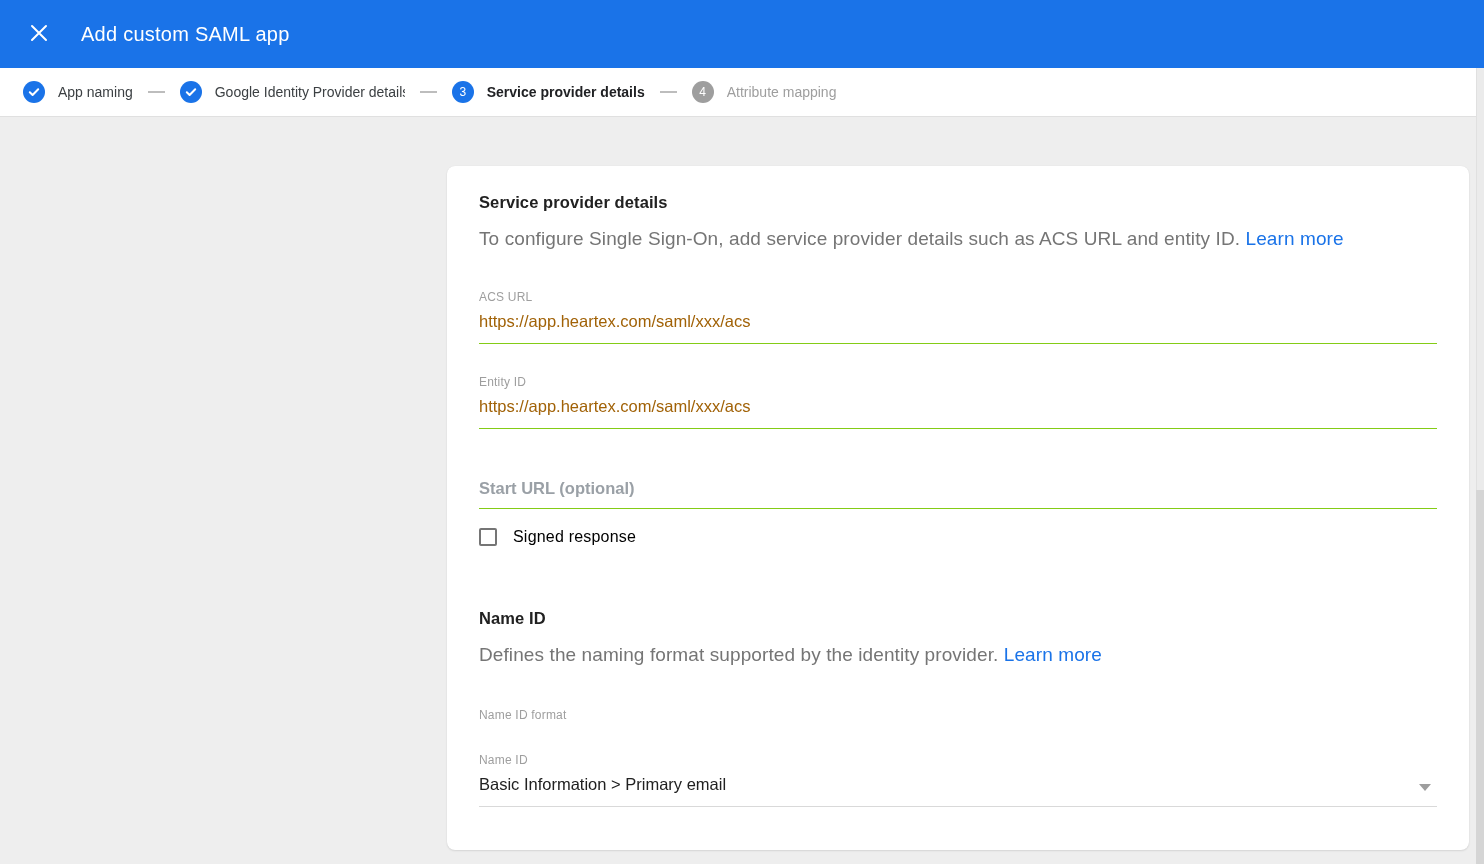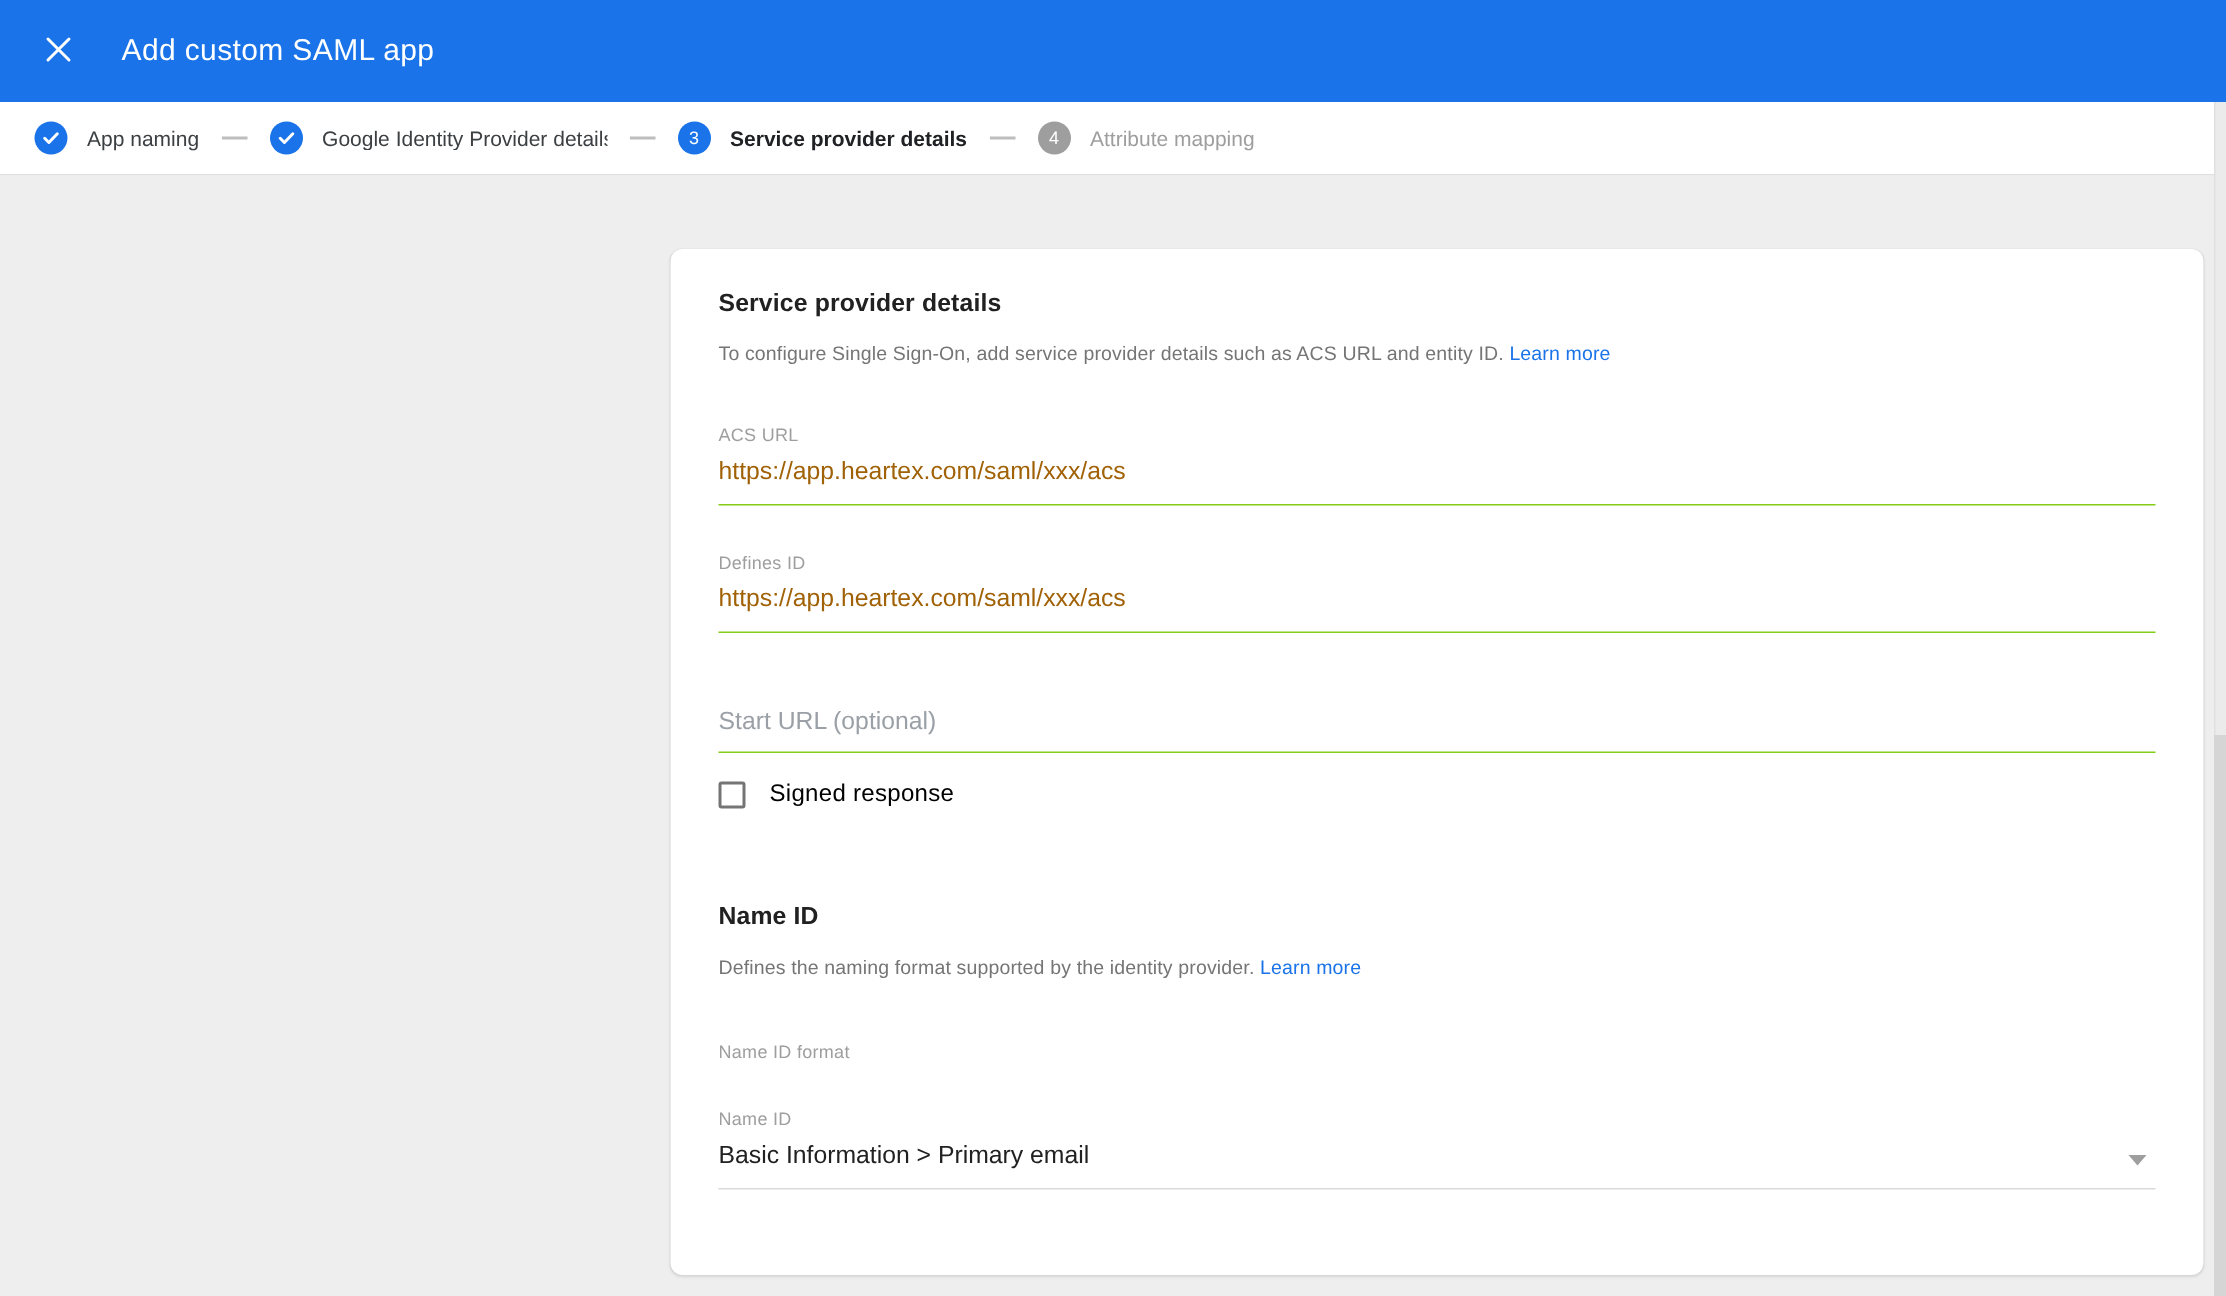--- a/index.html
+++ b/index.html
@@ -94,21 +94,21 @@
     padding: 27px 32px 0 32px;
   }
   .section-title {
     font-size: 16.5px;
     font-weight: 600;
     color: #212121;
     letter-spacing: 0.1px;
   }
   .section-desc {
     margin-top: 16px;
-    font-size: 13px;
+    font-size: 19px;
     color: #757575;
     letter-spacing: 0.1px;
   }
   .link {
     color: #1a73e8;
     text-decoration: none;
     cursor: pointer;
   }
 
   .field-group { position: relative; }
@@ -127,21 +127,21 @@
     font-family: "Liberation Sans", "DejaVu Sans", sans-serif;
     font-size: 16.5px;
     color: #a16207;
     padding: 8px 0 12px 0;
   }
   .field-input::placeholder { color: #9aa0a6; opacity: 1; }
 
   .mt-acs    { margin-top: 40px; }
   .mt-entity { margin-top: 31px; }
   .mt-start  { margin-top: 50px; }
-  .start-input { padding-top: 0; padding-bottom: 10px; }
+  .start-input { padding-top: 0; padding-bottom: 10px; font-weight: bold; }
 
   .checkbox-row {
     margin-top: 19px;
     display: flex;
     align-items: center;
   }
   .checkbox {
     width: 18px; height: 18px;
     border: 2px solid #757575;
     border-radius: 2px;
@@ -256,21 +256,21 @@
     <div class="section-desc"><span>To configure Single Sign-On, add service provider details such as ACS URL and entity ID.</span>
       <a class="link">Learn more</a>
     </div>
 
     <div class="field-group mt-acs">
       <div class="field-label">ACS URL</div>
       <input class="field-input" type="text" value="https://app.heartex.com/saml/xxx/acs" style="">
     </div>
 
     <div class="field-group mt-entity">
-      <div class="field-label">Defines ID</div>
+      <div class="field-label">Entity ID</div>
       <input class="field-input" type="text" value="https://app.heartex.com/saml/xxx/acs" style="">
     </div>
 
     <div class="field-group mt-start">
       <input class="field-input start-input" type="text" placeholder="Start URL (optional)" style="">
     </div>
 
     <div class="checkbox-row">
       <span class="checkbox"></span>
       <span class="checkbox-label">Signed response</span>

